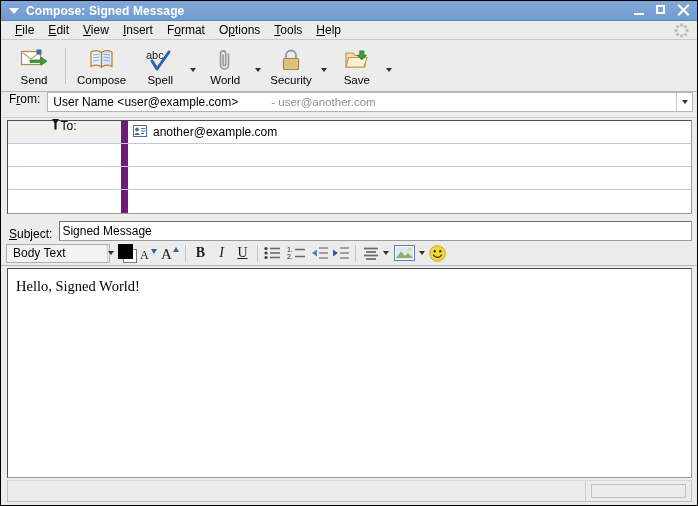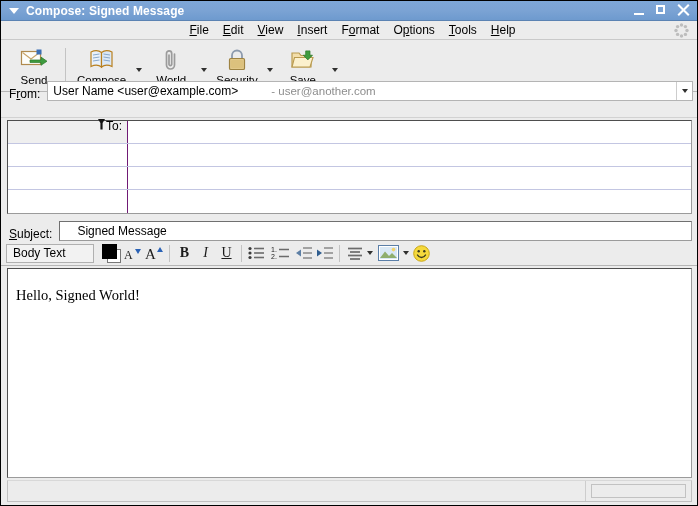--- a/index.html
+++ b/index.html
@@ -87,21 +87,20 @@
   .menubar {
     height: 19px;
     background: #ececec;
     border-bottom: 1px solid #c9c9c9;
     display: flex;
     align-items: center;
     padding-left: 7px;
     flex: 0 0 auto;
     box-sizing: border-box;
     position: relative;
-    justify-content: center;
   }
   .menu-item {
     font-size: 12px;
     color: #000000;
     padding: 1px 7px 1px 7px;
     cursor: default;
     white-space: nowrap;
   }
   .menu-item u { text-decoration: underline; }
   .throbber {
@@ -161,21 +160,21 @@
     border-right: 3.5px solid transparent;
     border-top: 4px solid #30302f;
     display: block;
   }
 
   
   .from-row {
     height: 26px;
     background: #ececec;
     display: flex;
-    align-items: flex-end;
+    align-items: flex-start;
     padding: 0 4px 16px 8px;
     border-bottom: 1px solid #d2d2d2;
     flex: 0 0 auto;
     box-sizing: border-box;
   }
   .from-label {
     font-size: 12px;
     color: #000;
     margin-right: 7px;
     white-space: nowrap;
@@ -233,24 +232,24 @@
   .addr-row {
     display: flex;
     height: 23px;
     border-bottom: 1px solid #c3c6e2;
     box-sizing: border-box;
   }
   .addr-row:last-child { border-bottom: none; }
   .addr-type {
     width: 120px;
     background: #efefef;
-    border-right: 1px solid #701a75;
-    display: flex;
-    align-items: center;
-    justify-content: flex-end;
+    border-right: 7px solid #701a75;
+    display: flex;
+    align-items: center;
+    justify-content: center;
     padding: 0 5px 12px 4px;
     box-sizing: border-box;
   }
   .addr-row.empty .addr-type { background: #ffffff; }
   .addr-type-label {
     font-size: 12px;
     color: #000;
   }
   .addr-val {
     flex: 1 1 auto;
@@ -283,21 +282,21 @@
   }
   .subject-input {
     flex: 1 1 auto;
     height: 20px;
     background: #ffffff;
     border: 1px solid #9b9b9b;
     border-top-color: #707070;
     border-left-color: #707070;
     display: flex;
     align-items: center;
-    padding-left: 17px;
+    padding-left: 2px;
     font-size: 12px;
     color: #000;
     box-sizing: border-box;
   }
 
   
   .formatbar {
     height: 25px;
     background: #ececec;
     border-bottom: 1px solid #b6b6b6;
@@ -330,21 +329,21 @@
     border-left: 1px solid #c9c9c9;
     display: flex; align-items: center; justify-content: center;
   }
   .fmt-combo .d::after {
     content: "";
     border-left: 3.5px solid transparent;
     border-right: 3.5px solid transparent;
     border-top: 4px solid #30302f;
     display: block;
   }
-  .style-combo { width: 88px; gap: 36px; }
+  .style-combo { width: 104px; gap: 36px; }
   .font-combo  { width: 226px; }
   .fmt-sep {
     width: 1px; height: 17px;
     background: #c3c3c3;
     margin: 0 4px;
   }
   .fmt-btn {
     width: 21px; height: 20px;
     display: flex; align-items: center; justify-content: center;
     cursor: default;
@@ -383,21 +382,21 @@
   }
 
   
   .editor {
     flex: 1 1 auto;
     background: #ffffff;
     border: 1px solid #9b9b9b;
     border-top-color: #4e4e4e;
     border-left-color: #4e4e4e;
     margin: 2px 5px 0 6px;
-    padding: 18px 8px;
+    padding: 9px 8px;
     box-sizing: border-box;
     font-family: "Liberation Serif", serif;
     font-size: 14.5px;
     color: #000000;
     overflow: hidden;
   }
 
   
   .statusbar {
     height: 22px;
@@ -495,20 +494,29 @@
             <line x1="4" y1="13" x2="10.5" y2="12"></line>
             <line x1="14.5" y1="6" x2="21" y2="7"></line>
               <line x1="14.5" y1="9" x2="21" y2="10"></line>
             <line x1="14.5" y1="12" x2="21" y2="13"></line>
           </g>
         </svg>
       </div>
       <div class="tb-label">Compose</div>
     </div>
 
+    <div class="tb-btn">
+      <div class="tb-icon">
+        <svg width="28" height="24" viewBox="0 0 28 24">
+          <text x="0" y="11" font-family="Liberation Sans, sans-serif" font-size="11" fill="#1c1c1c">abc</text>
+          <path d="M6 13 L11 21 L23 4" fill="none" stroke="#2a62b5" stroke-width="3" stroke-linecap="round" stroke-linejoin="round"></path>
+        </svg>
+      </div>
+      <div class="tb-label">Spell</div>
+    </div>
     <div class="tb-arrow"></div>
 
     <div class="tb-btn">
       <div class="tb-icon">
         <svg width="20" height="24" viewBox="0 0 20 24">
           <path d="M13.5 6 L13.5 17 A4 4 0 0 1 5.5 17 L5.5 5.5 A2.6 2.6 0 0 1 10.7 5.5 L10.7 16.5 A1.4 1.4 0 0 1 8 16.5 L8 7" fill="none" stroke="#9b9b9b" stroke-width="1.7" stroke-linecap="round"></path>
         </svg>
       </div>
       <div class="tb-label">World</div>
     </div>
@@ -551,20 +559,35 @@
   <div class="addr-wrap">
 
     <div class="addr-row">
       <div class="addr-type">
         <span>
           <svg width="9" height="13" viewBox="0 0 9 13">
             <path d="M1 1 L8 1 L5.6 5 L5.6 11.5 L3.4 11.5 L3.4 5 Z" fill="#141414"></path>
           </svg>
         </span>
         <span class="addr-type-label">To:</span>
+      </div>
+      <div class="addr-val">
+        <span>
+          <svg width="14" height="12" viewBox="0 0 14 12">
+            <rect x="0.5" y="0.5" width="13" height="11" fill="#ffffff" stroke="#4a6f9e" stroke-width="1"></rect>
+            <circle cx="4" cy="4.5" r="1.9" fill="#4a6f9e"></circle>
+            <path d="M1.4 10 C1.8 7.4 6.2 7.4 6.6 10 Z" fill="#4a6f9e"></path>
+            <g stroke="#4a6f9e" stroke-width="1">
+              <line x1="8" y1="3.5" x2="12.4" y2="3.5"></line>
+              <line x1="8" y1="6" x2="12.4" y2="6"></line>
+              <line x1="8" y1="8.5" x2="11" y2="8.5"></line>
+            </g>
+          </svg>
+        </span>
+        <span class="addr-text">another@example.com</span>
       </div>
     </div>
 
     <div class="addr-row empty">
       <div class="addr-type">
         <span class="addr-type-label"></span>
       </div>
       <div class="addr-val">
         <span class="addr-text"></span>
       </div>

